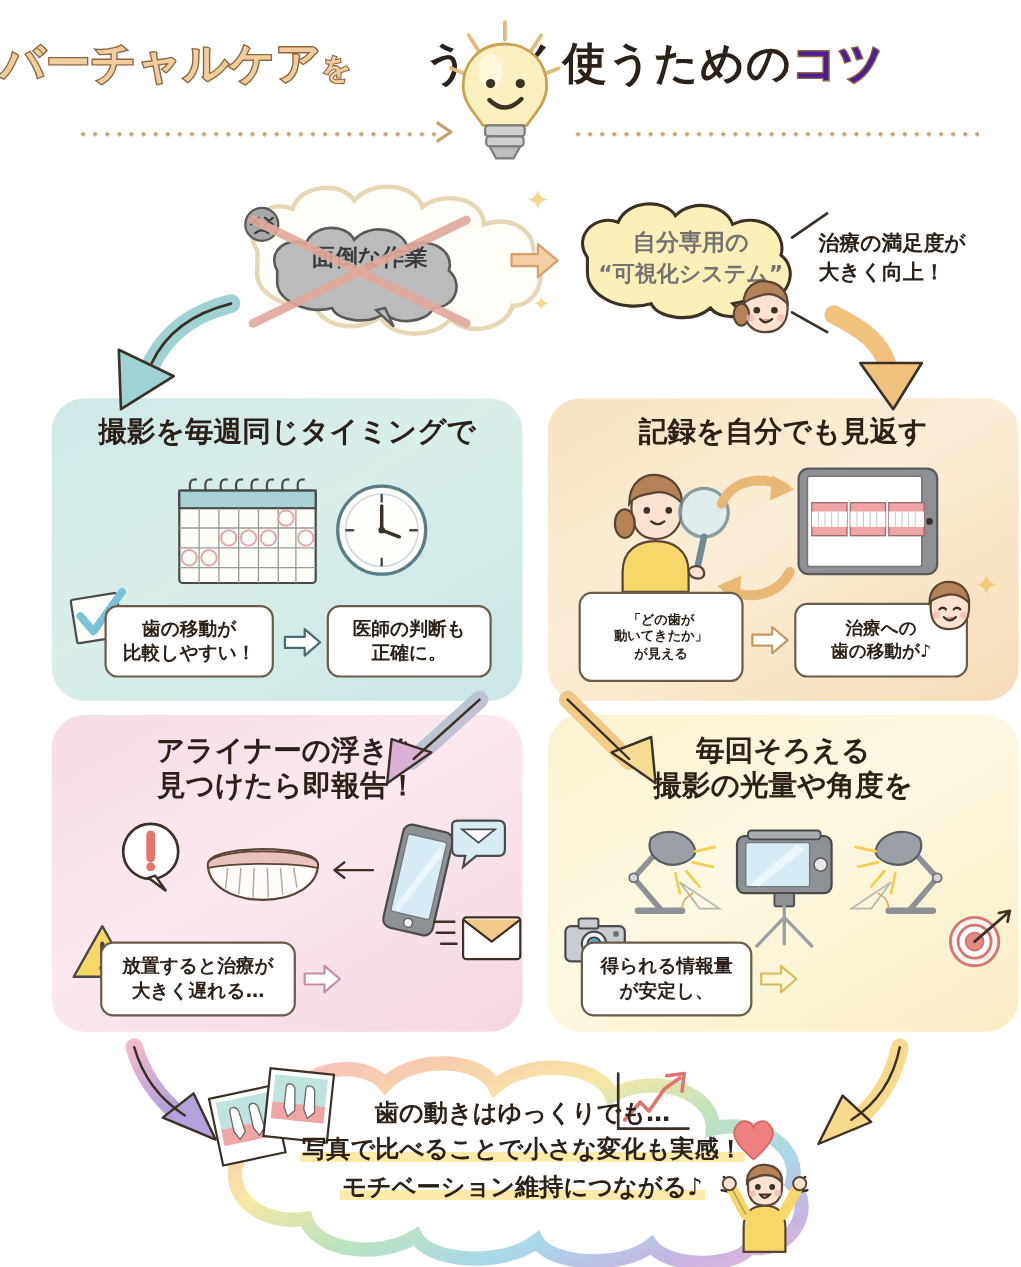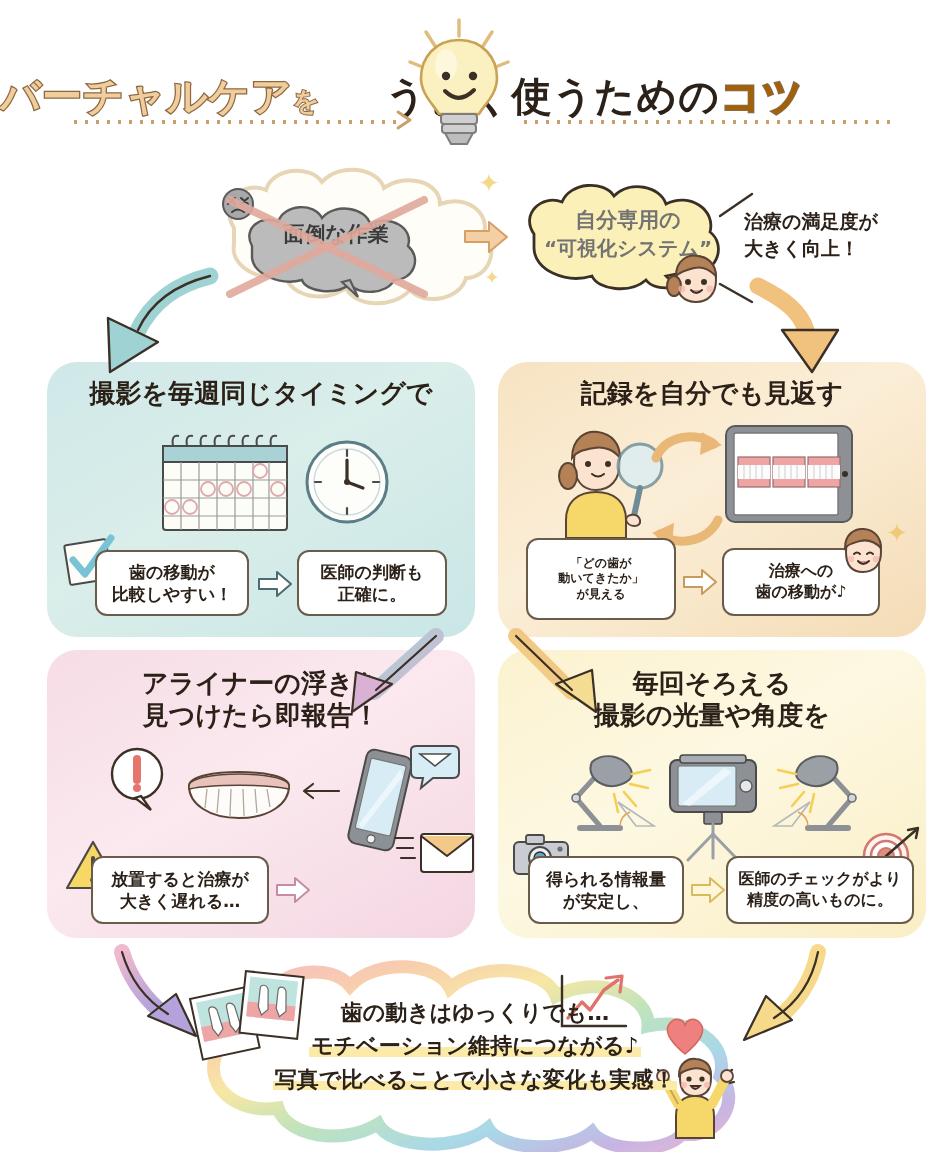--- a/index.html
+++ b/index.html
@@ -13,38 +13,38 @@
     overflow: hidden;
     color: #2b2118;
   }
 
   
   .header {
     position:absolute; left:0; top:0; width:928px; height:150px;
   }
   .title-row {
     position:absolute; left:0; top:38px; width:804px; height:78px;
-    display:flex; align-items:flex-end; justify-content:center;
+    display:flex; align-items:flex-start; justify-content:center;
   }
   .title-left, .title-right {
     font-size: 40px; font-weight: 700; letter-spacing: 1px;
     white-space: nowrap; line-height: 1;
   }
   .title-left {
     color:#efcd9c;
     -webkit-text-stroke: 2.5px #8d6740;
     paint-order: stroke fill;
     margin-right: 8px;
   }
   .title-left .small-wo {
     font-size: 26px; -webkit-text-stroke: 2px #8d6740;
   }
   .title-right { color:#2b2118; margin-left: 10px; }
   .title-right .accent {
-    color:#a16207;
+    color:#4c1d95;
     -webkit-text-stroke: 2.5px #8d6740;
     paint-order: stroke fill;
   }
   .bulb {
     position:absolute; left:404px; top:18px; width:110px; height:135px;
   }
   .dots-left {
     position:absolute; left:70px; top:118px; width:330px; height:8px;
     background-image: radial-gradient(circle, #c9a06a 1.8px, transparent 2px);
     background-size: 11px 8px;
@@ -584,26 +584,20 @@
     <div>
       <div>得られる情報量</div>
       <div>が安定し、</div>
     </div>
   </div>
   <div class="small-arrow" style="left:192px;top:226px">
     <svg width="36" height="28" viewBox="0 0 36 28">
         <path d="M2 9 L20 9 L20 2 L34 14 L20 26 L20 19 L2 19 Z" fill="#fdf6d8" stroke="#d9bb5c" stroke-width="2" stroke-linejoin="round"></path>
       </svg>
   </div>
-  <div class="subbox" style="left:228px;top:206px;width:188px;height:68px;font-size:16px">
-    <div>
-      <div>医師のチェックがより</div>
-      <div>精度の高いものに。</div>
-    </div>
-  </div>
 </div>
 
 <svg class="overlay">
 
   <g>
     <path d="M210 276 C178 284 152 300 136 334" fill="none" stroke="#9fd3d3" stroke-width="17" stroke-linecap="round"></path>
     <path d="M110 372 L108 318 L158 342 Z" fill="#9fd3d3" stroke="#3a3026" stroke-width="2.4" stroke-linejoin="round"></path>
     <path d="M210 276 C178 284 152 300 138 330" fill="none" stroke="#3a3026" stroke-width="2.4" stroke-linecap="round"></path>
   </g>
 
@@ -722,15 +716,15 @@
       <circle cx="52" cy="25" r="2.6" fill="#3a3026"></circle>
       <path d="M41 32 Q45 38 50 32 Z" fill="#e78e8e" stroke="#3a3026" stroke-width="1.8"></path>
       <circle cx="34" cy="31" r="3" fill="#f6b9b2" opacity="0.85"></circle>
       <circle cx="57" cy="31" r="3" fill="#f6b9b2" opacity="0.85"></circle>
     </svg>
   </div>
 </div>
 
 <div class="bottom-text">
   <div>歯の動きはゆっくりでも…</div>
+  <div><span class="hl">写真で比べることで小さな変化も実感！</span></div>
   <div><span class="hl">モチベーション維持につながる♪</span></div>
-  <div><span class="hl">写真で比べることで小さな変化も実感！</span></div>
 </div>
 
 </body></html>

